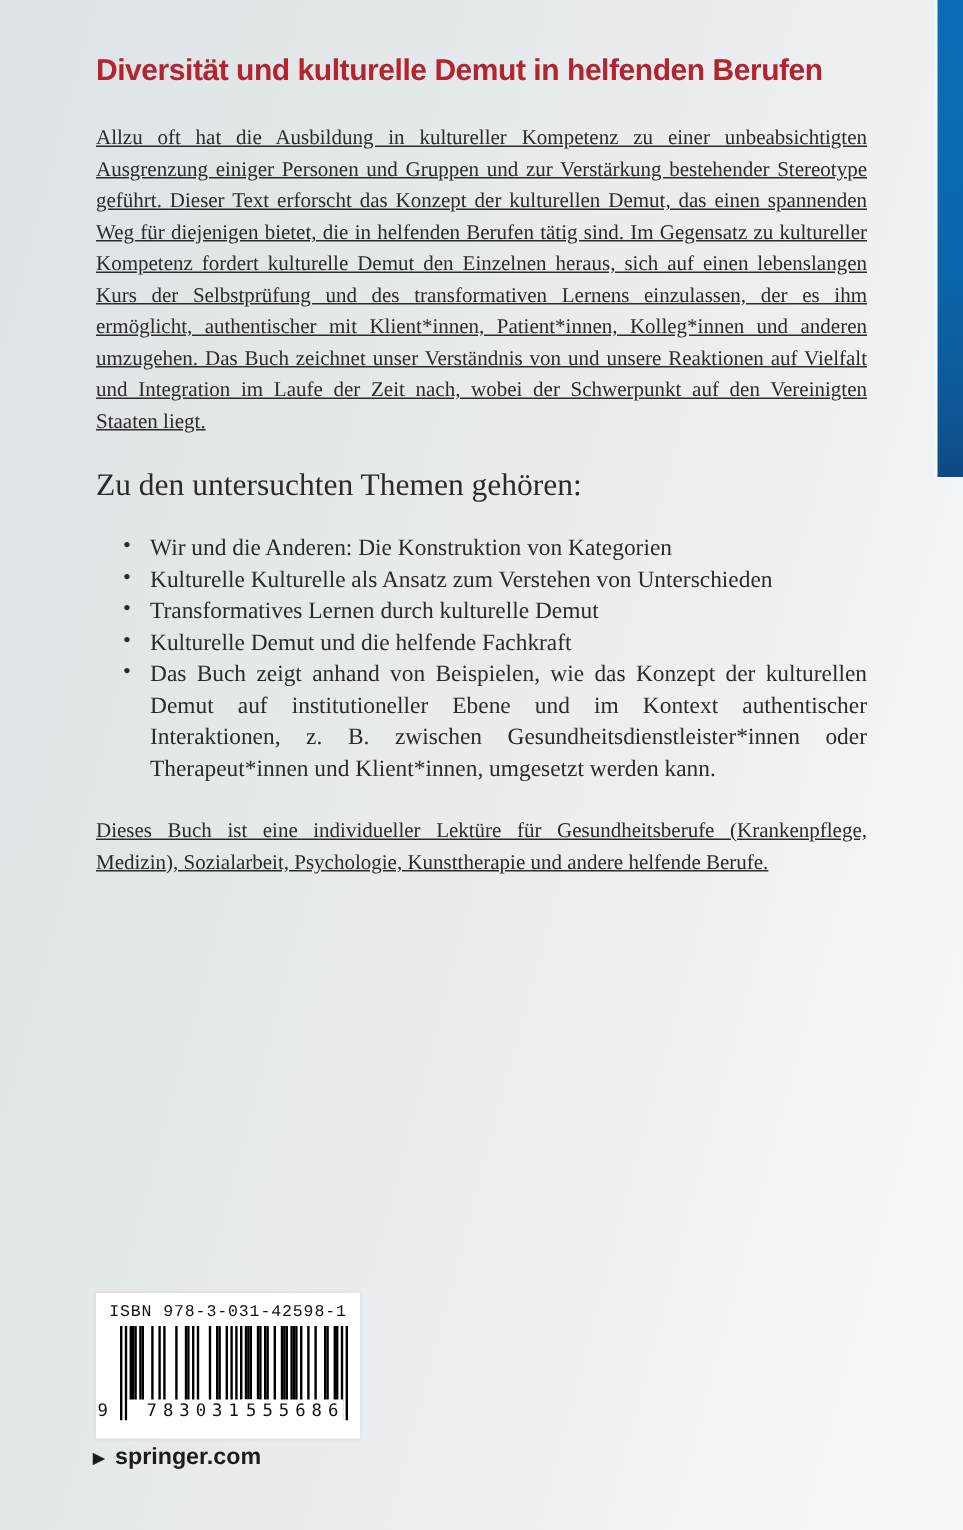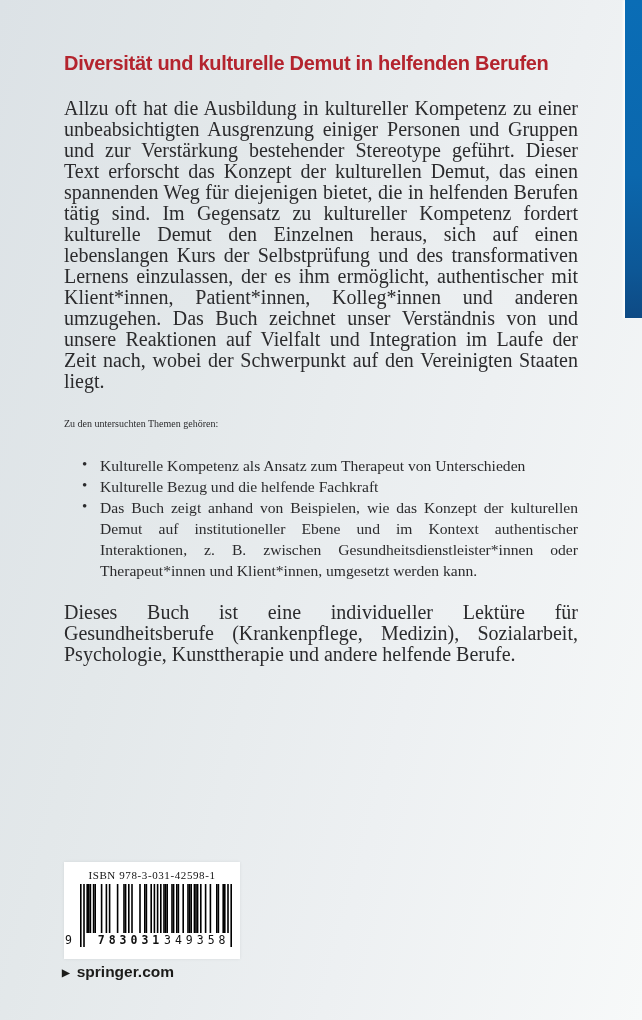--- a/index.html
+++ b/index.html
@@ -8,74 +8,75 @@
     background:linear-gradient(105deg,#dce2e6 0%,#e3e8ea 30%,#edf0f2 65%,#f7f9f9 100%);
     font-family:"Liberation Serif", serif;
     color:#2b2b2d;
   }
   .spine-tab{
     position:absolute;top:0;right:0;width:17px;height:318px;
     background:linear-gradient(180deg,#0a6db6 0%,#0b67ad 55%,#0d5796 85%,#0e4a84 100%);
     box-shadow:-2px 0 2px rgba(255,255,255,.85);
   }
   .content{
-    position:absolute;left:64px;right:64px;top:52px;
+    position:absolute;left:64px;right:64px;top:36px;
   }
   h1.book-title{
     font-family:"Liberation Sans", sans-serif;
     font-weight:bold;
     font-size:20px;
     letter-spacing:-0.3px;
     color:#b4242e;
     margin:0 0 23px 0;
   }
   p.body-text{
-    font-size:20px;
+    font-size:14px;
     line-height:21px;
     text-align:justify;
     margin:0 0 21px 0;
+    text-decoration:underline;
   }
-  p.intro-line{margin:0 0 21px 0;font-size:10px;line-height:21px;}
+  p.intro-line{margin:0 0 21px 0;font-size:21px;line-height:21px;}
   ul.topic-list{
     margin:0 0 21px 0;padding:0 0 0 18px;list-style:none;
   }
   ul.topic-list li{
     position:relative;
     padding-left:18px;
     font-size:15.6px;line-height:21px;
     text-align:justify;
   }
   ul.topic-list li::before{
     content:"\2022";
     position:absolute;left:0;top:-1px;
     font-size:15px;
   }
   .isbn-box{
     position:absolute;left:64px;top:862px;width:176px;height:97px;
     background:#ffffff;
     box-shadow:0 0 3px rgba(0,0,0,0.08);
   }
   .isbn-label{
-    font-family:Liberation Serif, serif;
+    font-family:Liberation Mono, monospace;
     font-size:11px;letter-spacing:0.6px;
     color:#111;text-align:center;
     margin-top:7px;white-space:nowrap;
   }
   .barcode-wrap{
     position:relative;width:152px;height:63px;margin:3px 0 0 16px;
   }
   .barcode-wrap svg{position:absolute;left:0;top:0;}
   .ean-digits{
     position:absolute;left:-15px;right:-8px;bottom:-1px;height:15px;
     font-family:"DejaVu Sans Mono","Liberation Mono",monospace;
     font-size:11.5px;color:#111;line-height:15px;
   }
   .ean-digits span{position:absolute;display:block;height:15px;}
   .ean-lead{left:0;width:13px;background:transparent;text-align:left;}
-  .ean-g1{left:20px;width:88px;background:#fff;text-align:center;letter-spacing:4px;padding-left:3px;box-sizing:border-box;font-weight:bold;}
+  .ean-g1{left:20px;width:88px;background:#fff;text-align:center;letter-spacing:4px;padding-left:3px;box-sizing:border-box;}
   .ean-g2{left:96px;width:68px;background:#fff;text-align:center;letter-spacing:4px;padding-left:3px;box-sizing:border-box;}
   .springer-row{
     position:absolute;left:62px;top:963px;
     font-family:"Liberation Sans", sans-serif;
     font-weight:bold;font-size:15.5px;color:#1c1c1a;
     display:flex;align-items:center;gap:7px;
   }
   .springer-arrow{font-size:10px;line-height:1;position:relative;top:1px;color:#1c1c1a;}
 </style>
 </head>
@@ -84,22 +85,24 @@
 <div class="spine-tab"></div>
 
 <div class="content">
   <h1 class="book-title">Diversität und kulturelle Demut in helfenden Berufen</h1>
 
   <p class="body-text">Allzu oft hat die Ausbildung in kultureller Kompetenz zu einer unbeabsichtigten Ausgrenzung einiger Personen und Gruppen und zur Verstärkung bestehender Stereotype geführt. Dieser Text erforscht das Konzept der kulturellen Demut, das einen spannenden Weg für diejenigen bietet, die in helfenden Berufen tätig sind. Im Gegensatz zu kultureller Kompetenz fordert kulturelle Demut den Einzelnen heraus, sich auf einen lebenslangen Kurs der Selbstprüfung und des transformativen Lernens einzulassen, der es ihm ermöglicht, authentischer mit Klient*innen, Patient*innen, Kolleg*innen und anderen umzugehen. Das Buch zeichnet unser Verständnis von und unsere Reaktionen auf Vielfalt und Integration im Laufe der Zeit nach, wobei der Schwerpunkt auf den Vereinigten Staaten liegt.</p>
 
   <p class="intro-line">Zu den untersuchten Themen gehören:</p>
 
   <ul class="topic-list">
-    <li>Kulturelle Kompetenz als Ansatz zum Therapeut von Unterschieden</li>
-    <li>Kulturelle Bezug und die helfende Fachkraft</li>
+    <li>Wir und die Anderen: Die Konstruktion von Kategorien</li>
+    <li>Kulturelle Kulturelle als Ansatz zum Verstehen von Unterschieden</li>
+    <li>Transformatives Lernen durch kulturelle Demut</li>
+    <li>Kulturelle Demut und die helfende Fachkraft</li>
     <li>Das Buch zeigt anhand von Beispielen, wie das Konzept der kulturellen Demut auf institutioneller Ebene und im Kontext authentischer Interaktionen, z. B. zwischen Gesundheitsdienstleister*innen oder Therapeut*innen und Klient*innen, umgesetzt werden kann.</li>
   </ul>
 
   <p class="body-text">Dieses Buch ist eine individueller Lektüre für Gesundheitsberufe (Krankenpflege, Medizin), Sozialarbeit, Psychologie, Kunsttherapie und andere helfende Berufe.</p>
 
 </div>
 
 <div class="isbn-box">
   <div class="isbn-label">ISBN 978-3-031-42598-1</div>
   <div class="barcode-wrap">
@@ -146,21 +149,21 @@
         <rect x="136.00" y="0" width="1.60" height="56"></rect>
         <rect x="137.60" y="0" width="1.60" height="56"></rect>
         <rect x="142.40" y="0" width="1.60" height="56"></rect>
         <rect x="144.00" y="0" width="1.60" height="56"></rect>
         <rect x="147.20" y="0" width="1.60" height="63"></rect>
         <rect x="150.40" y="0" width="1.60" height="63"></rect>
       </svg>
     <div class="ean-digits">
       <span class="ean-lead">9</span>
       <span class="ean-g1">783031</span>
-      <span class="ean-g2">349358</span>
+      <span class="ean-g2">555686</span>
     </div>
   </div>
 </div>
 
 <div class="springer-row">
   <span class="springer-arrow">▶</span>
   <span>springer.com</span>
 </div>
 
 </body></html>

